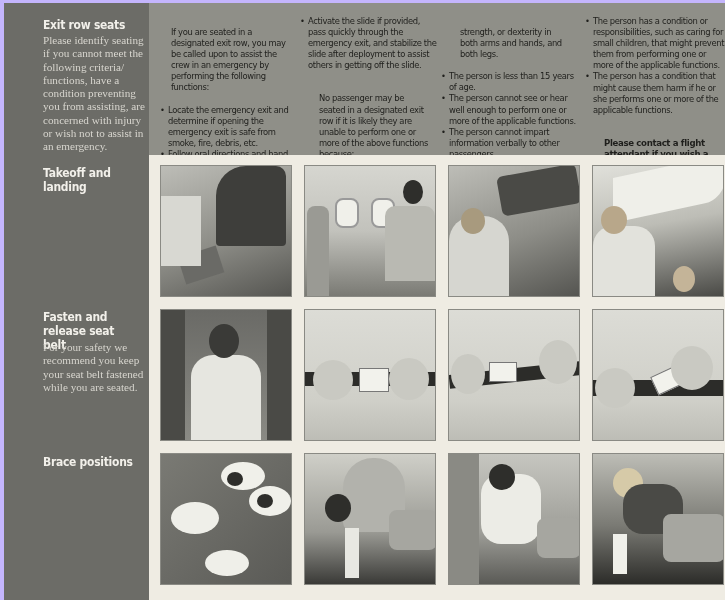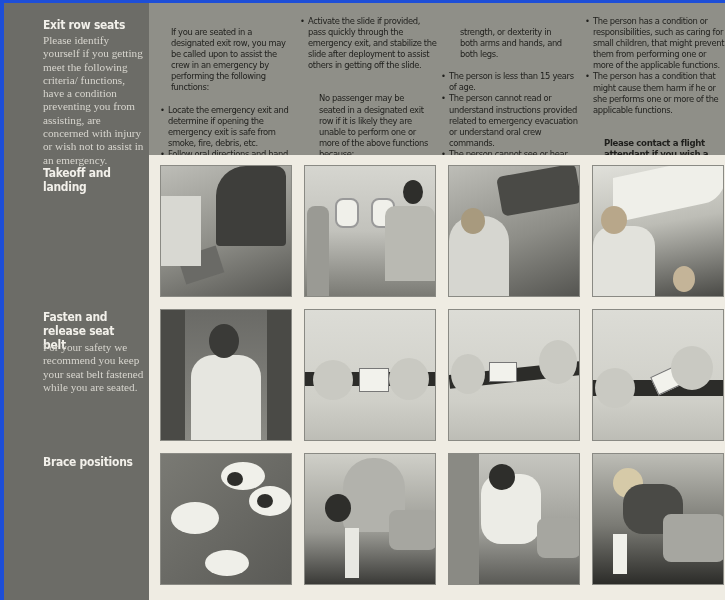--- a/index.html
+++ b/index.html
@@ -1,21 +1,21 @@
 <!DOCTYPE html>
 <html><head>
 <meta charset="utf-8">
 <style>
   html, body { margin: 0; padding: 0; }
   body {
     width: 725px; height: 600px; overflow: hidden; position: relative;
     background: #e9e6dc;
     font-family: "DejaVu Sans Condensed", "DejaVu Sans", sans-serif;
   }
-  .page { position: absolute; left: 0; top: 0; width: 725px; height: 600px; background: #1d4ed8; }
+  .page { position: absolute; left: 0; top: 0; width: 725px; height: 600px; background: #c4b5fd; }
   .left-panel {
     position: absolute; left: 4px; top: 3px; width: 145px; height: 597px;
     background: #6c6c67;
   }
   .top-band {
     position: absolute; left: 149px; top: 3px; width: 576px; height: 152px;
     background: #8f8f88;
   }
   .photo-area {
     position: absolute; left: 149px; top: 155px; width: 576px; height: 445px;
@@ -50,21 +50,21 @@
   }
   .photo .shape { position: absolute; }
 </style>
 </head>
 <body>
 
 <div class="page">
 
   <div class="left-panel">
     <div class="sec-title" style="top:15px;">Exit row seats</div>
-    <div class="sec-body" style="top:31px;">Please identify yourself if you getting meet the following criteria/ functions, have a condition preventing you from assisting, are concerned with injury or wish not to assist in an emergency.</div>
+    <div class="sec-body" style="top:31px;">Please identify seating if you cannot meet the following criteria/ functions, have a condition preventing you from assisting, are concerned with injury or wish not to assist in an emergency.</div>
 
     <div class="sec-title" style="top:163px;">
       <div>Takeoff and</div>
       <div>landing</div>
     </div>
 
     <div class="sec-title" style="top:307px;">
       <div>Fasten and</div>
       <div>release seat belt</div>
     </div>
@@ -89,21 +89,20 @@
       <div class="gap"></div>
       <p style="padding-left:8px;">No passenger may be seated in a designated exit row if it is likely they are unable to perform one or more of the above functions because:</p>
       <ul>
         <li>The person lacks sufficient mobility,</li>
       </ul>
     </div>
     <div class="col" style="left:292px;">
       <p style="padding-left:8px;">strength, or dexterity in both arms and hands, and both legs.</p>
       <ul>
         <li>The person is less than 15 years of age.</li>
-        <li>The person cannot read or understand instructions provided related to emergency evacuation or understand oral crew commands.</li>
         <li>The person cannot see or hear well enough to perform one or more of the applicable functions.</li>
         <li>The person cannot impart information verbally to other passengers.</li>
       </ul>
     </div>
     <div class="col" style="left:436px;">
       <ul>
         <li>The person has a condition or responsibilities, such as caring for small children, that might prevent them from performing one or more of the applicable functions.</li>
         <li>The person has a condition that might cause them harm if he or she performs one or more of the applicable functions.</li>
       </ul>
       <div class="gap"></div>

